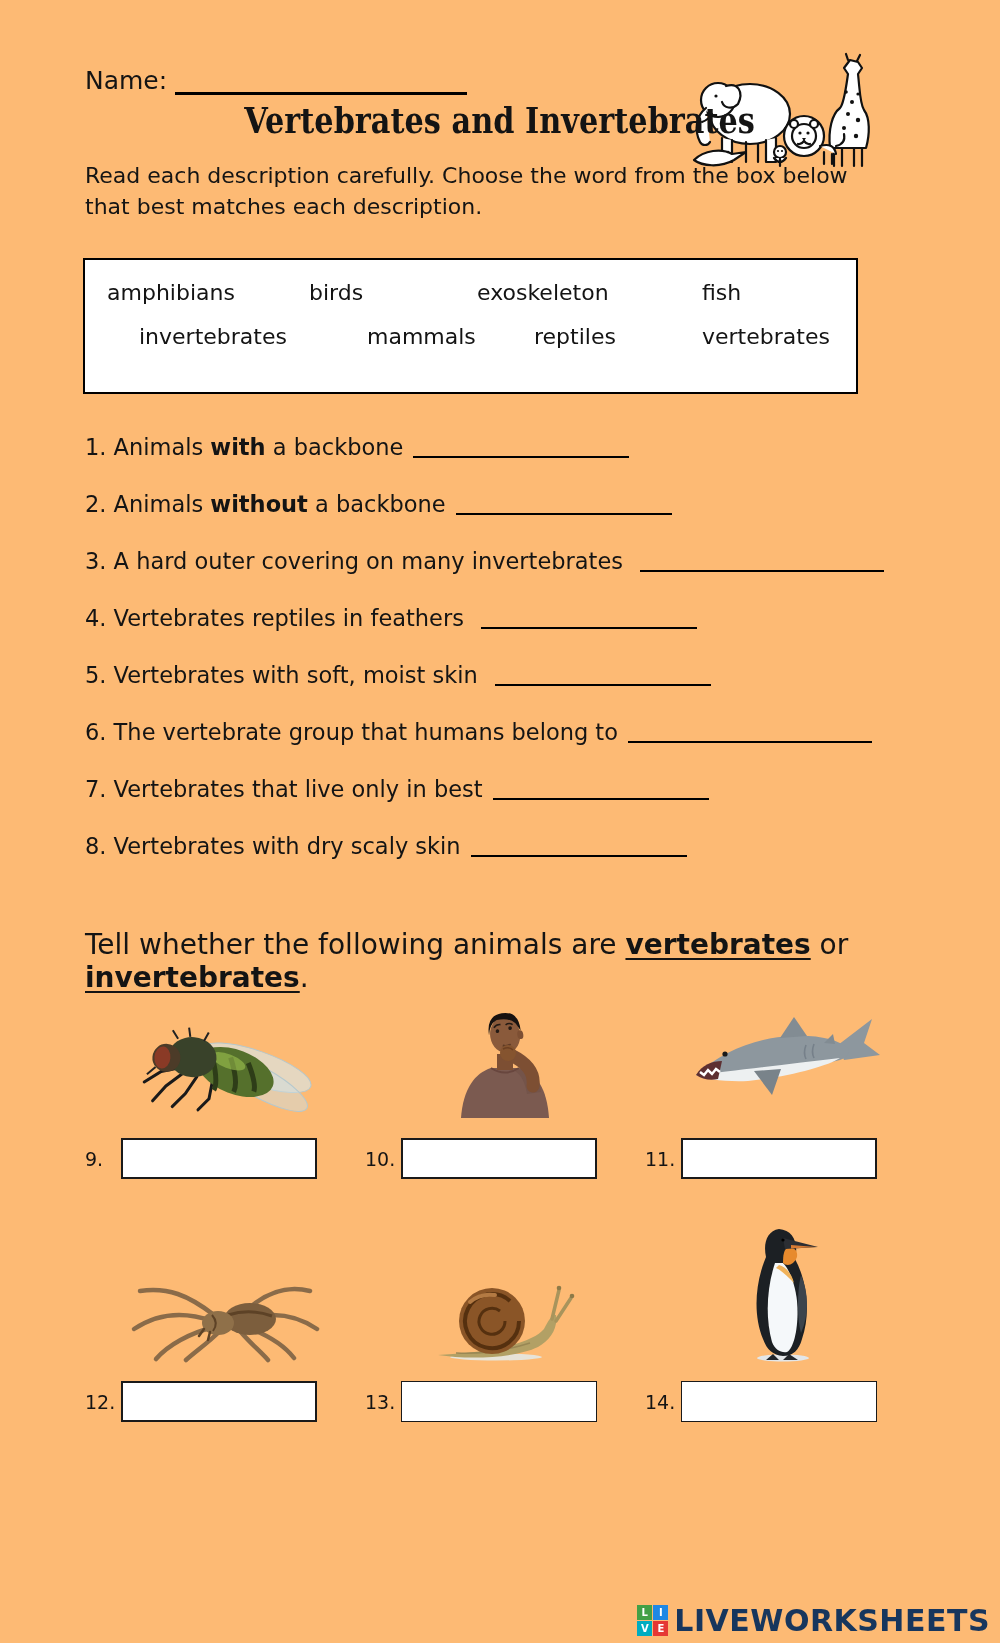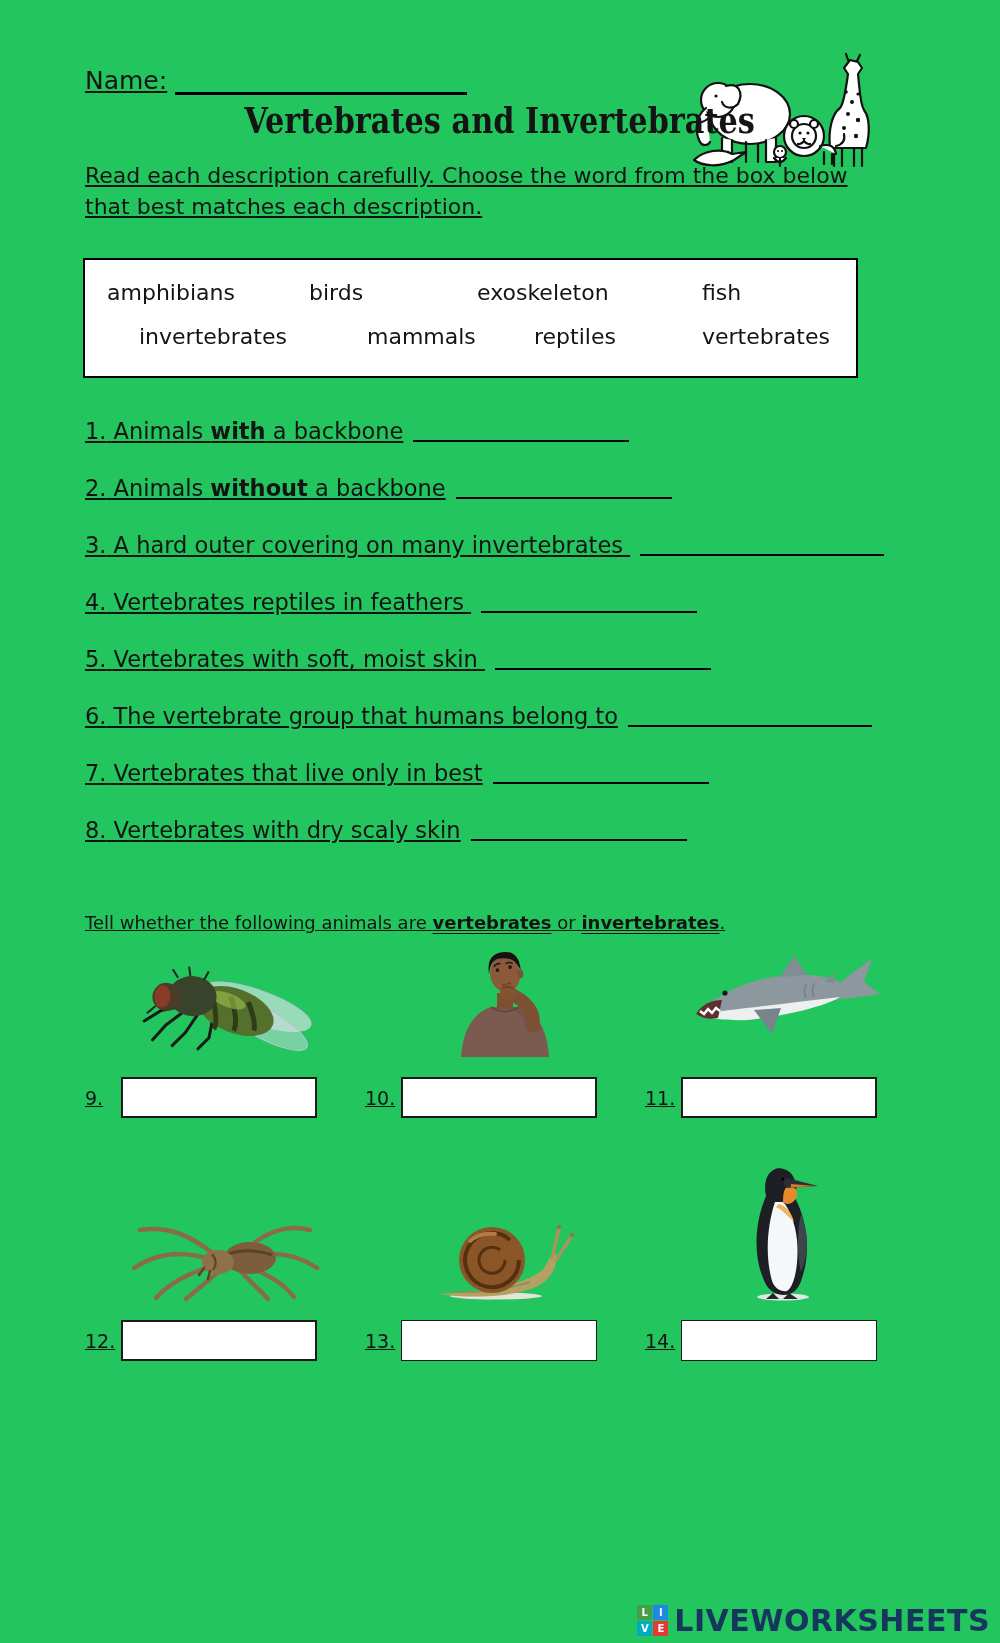--- a/index.html
+++ b/index.html
@@ -1,45 +1,45 @@
 <!DOCTYPE html>
 <html><head>
 <meta charset="utf-8">
 <style>
   * { box-sizing: border-box; margin: 0; padding: 0; }
   html,body { background:#ffffff; }
   body { font-family:"DejaVu Sans", sans-serif; color:#141414; }
-  .page { position:relative; width:1000px; height:1643px; margin:0 auto; background:#22c55e; overflow:hidden;text-decoration:underline; }
+  .page { position:relative; width:1000px; height:1643px; margin:0 auto; background:#fdba74; overflow:hidden; }
 
   
   .name-row { display:flex; align-items:flex-end; margin:66px 0 0 85px; font-size:25px; }
   .name-line { display:inline-block; width:292px; height:26px; border-bottom:3px solid #000; margin-left:8px; }
   .clipart { position:absolute; top:52px; left:688px; width:188px; height:120px; }
   .title { text-align:center; margin-top:6px; }
   .title span { display:inline-block; font-family:"DejaVu Serif", serif; font-weight:bold; font-size:33px; letter-spacing:0px; transform:scaleX(.92) scaleY(1.08); }
   .instructions { margin:20px 85px 0 85px; font-size:22px; line-height:1.42; max-width:790px; }
 
   
-  .word-bank { position:relative; margin:36px 0 0 83px; width:775px; border:2px solid #000; padding:12px 0 16px 0; background:#fff; }
+  .word-bank { position:relative; margin:36px 0 0 83px; width:775px; border:2px solid #000; padding:12px 0 32px 0; background:#fff; }
   .wb-row { position:relative; height:44px; font-size:22px; }
   .wb-row span { position:absolute; top:8px; white-space:nowrap; }
   .wb-r1 span:nth-child(1){ left:22px; }  .wb-r1 span:nth-child(2){ left:224px;text-align:center; }
   .wb-r1 span:nth-child(3){ left:392px; } .wb-r1 span:nth-child(4){ left:617px; }
   .wb-r2 span:nth-child(1){ left:54px; }  .wb-r2 span:nth-child(2){ left:282px; }
   .wb-r2 span:nth-child(3){ left:449px; } .wb-r2 span:nth-child(4){ left:617px; }
 
   
   .questions { margin:40px 0 0 85px; }
   .question { font-size:22.5px; white-space:pre-wrap; margin-bottom:26px; height:31px; }
   .q-bold { font-weight:bold;text-align:center; }
   .blank { display:inline-block; width:216px; height:20px; border-bottom:2.5px solid #000; margin-left:10px; transform:translateY(3px); }
   .blank.b-wide { width:244px; }
 
   
-  .tell { margin:64px 85px 0 85px; font-size:18px; white-space:pre-wrap; }
+  .tell { margin:64px 85px 0 85px; font-size:28px; white-space:pre-wrap; }
   .tell .uword { font-weight:bold; text-decoration:underline; text-underline-offset:4px; }
   .row-images { display:grid; grid-template-columns:280px 280px 280px; margin-left:85px; justify-items:center; align-items:end; }
   .row-images.r1 { height:118px; margin-top:10px; }
   .row-images.r2 { height:142px; margin-top:44px; }
   .row-labels { display:grid; grid-template-columns:280px 280px 280px; margin:16px 0 0 85px; }
   .cell-label { display:flex; align-items:center; }
   .item-num { font-size:19px; width:36px; flex:0 0 auto; }
   .answer-box { width:196px; height:41px; border:2.5px solid #1a1a1a; background:#fff; outline:none; font-family:"DejaVu Sans",sans-serif; font-size:18px; padding:0 8px; border-radius:0; }
   .answer-box.thin { border-width:1.5px; }
   .shark-offset { margin-bottom:18px; }

